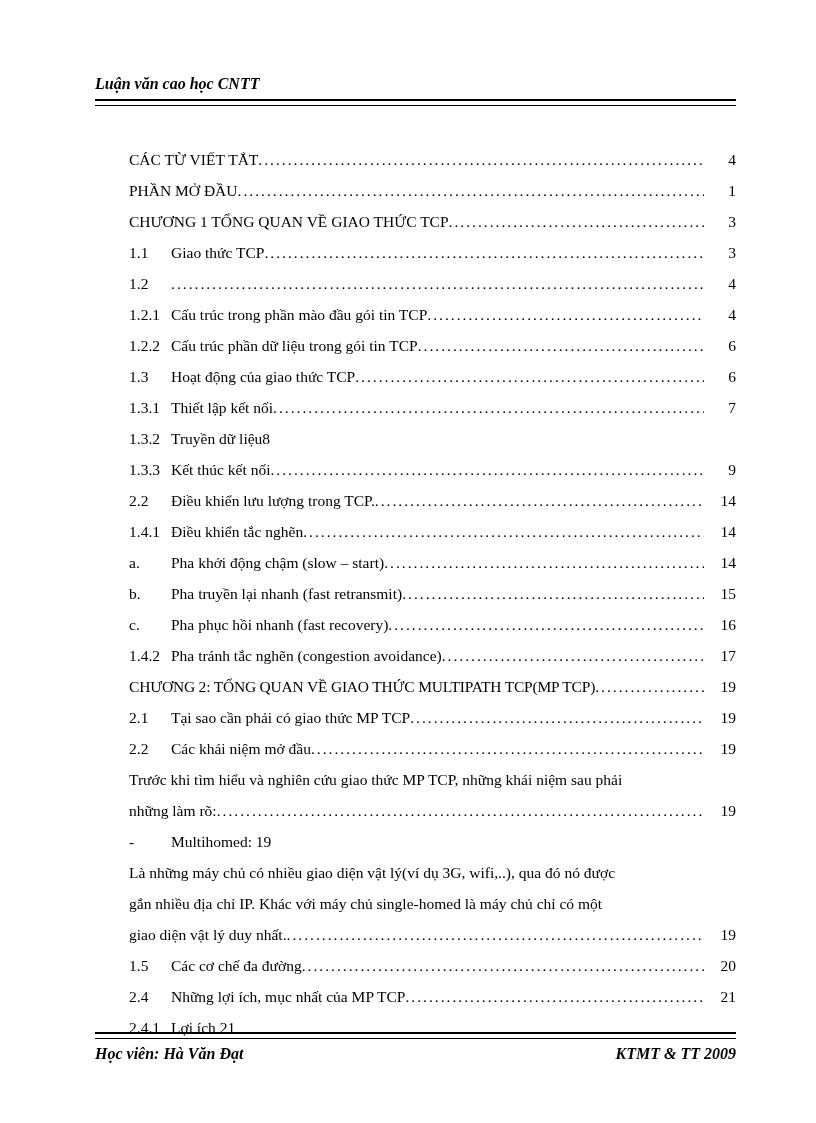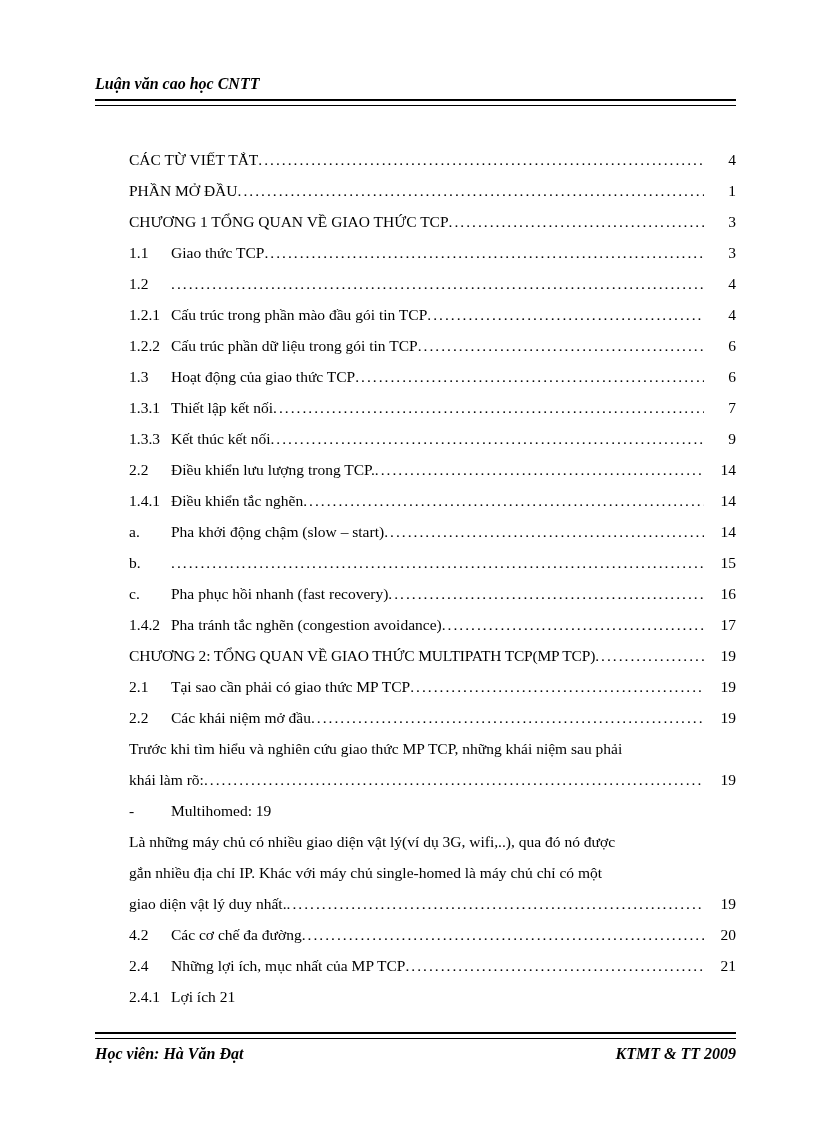--- a/index.html
+++ b/index.html
@@ -150,20 +150,25 @@
           <span class="toc-title">Hoạt động của giao thức TCP</span>
           <span class="toc-dots"></span>
           <span class="toc-page">6</span>
         </div>
         <div class="toc-row">
           <span class="toc-num">1.3.1</span>
           <span class="toc-title">Thiết lập kết nối</span>
           <span class="toc-dots"></span>
           <span class="toc-page">7</span>
         </div>
+        <div class="toc-row no-dots">
+          <span class="toc-num">1.3.2</span>
+          <span class="toc-title">Truyền dữ liệu8</span>
+          <span class="toc-dots"></span>
+        </div>
         <div class="toc-row">
           <span class="toc-num">1.3.3</span>
           <span class="toc-title">Kết thúc kết nối</span>
           <span class="toc-dots"></span>
           <span class="toc-page">9</span>
         </div>
         <div class="toc-row">
           <span class="toc-num">2.2</span>
           <span class="toc-title">Điều khiển lưu lượng trong TCP.</span>
           <span class="toc-dots"></span>
@@ -176,20 +181,21 @@
           <span class="toc-page">14</span>
         </div>
         <div class="toc-row">
           <span class="toc-num">a.</span>
           <span class="toc-title">Pha khởi động chậm (slow – start)</span>
           <span class="toc-dots"></span>
           <span class="toc-page">14</span>
         </div>
         <div class="toc-row">
           <span class="toc-num">b.</span>
+          <span class="toc-title">Pha truyền lại nhanh (fast retransmit)</span>
           <span class="toc-dots"></span>
           <span class="toc-page">15</span>
         </div>
         <div class="toc-row">
           <span class="toc-num">c.</span>
           <span class="toc-title">Pha phục hồi nhanh (fast recovery)</span>
           <span class="toc-dots"></span>
           <span class="toc-page">16</span>
         </div>
         <div class="toc-row">
@@ -212,41 +218,41 @@
         <div class="toc-row">
           <span class="toc-num">2.2</span>
           <span class="toc-title">Các khái niệm mở đầu</span>
           <span class="toc-dots"></span>
           <span class="toc-page">19</span>
         </div>
       </div>
 
     <div class="para">Trước khi tìm hiểu và nghiên cứu giao thức MP TCP, những khái niệm sau phải</div>
     <div class="toc-row">
-      <span class="toc-title">khái làm rõ:</span>
+      <span class="toc-title">những làm rõ:</span>
       <span class="toc-dots"></span>
       <span class="toc-page">19</span>
     </div>
 
     <div class="toc-row no-dots">
       <span class="toc-num">-</span>
       <span class="toc-title">Multihomed:   19</span>
     </div>
 
     <div class="para">Là những máy chủ có nhiều giao diện vật lý(ví dụ 3G, wifi,..), qua đó nó được</div>
     <div class="para">gắn nhiều địa chỉ IP. Khác với máy chủ single-homed là máy chủ chỉ có một</div>
     <div class="toc-row">
       <span class="toc-title">giao diện vật lý duy nhất.</span>
       <span class="toc-dots"></span>
       <span class="toc-page">19</span>
     </div>
 
     <div id="toc-tail">
         <div class="toc-row">
-          <span class="toc-num">4.2</span>
+          <span class="toc-num">1.5</span>
           <span class="toc-title">Các cơ chế đa đường</span>
           <span class="toc-dots"></span>
           <span class="toc-page">20</span>
         </div>
         <div class="toc-row">
           <span class="toc-num">2.4</span>
           <span class="toc-title">Những lợi ích, mục nhất của MP TCP</span>
           <span class="toc-dots"></span>
           <span class="toc-page">21</span>
         </div>

